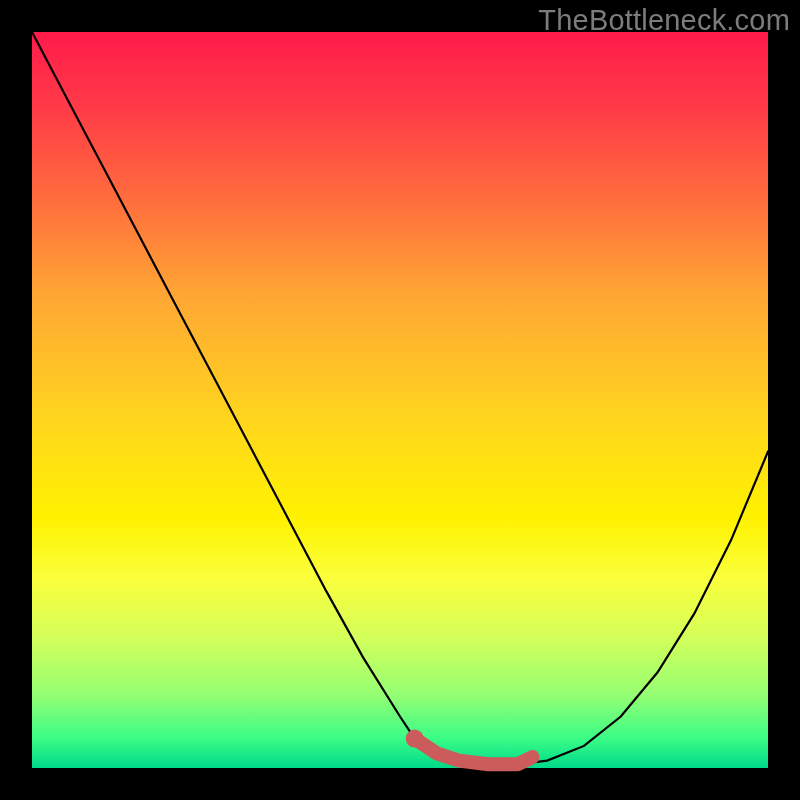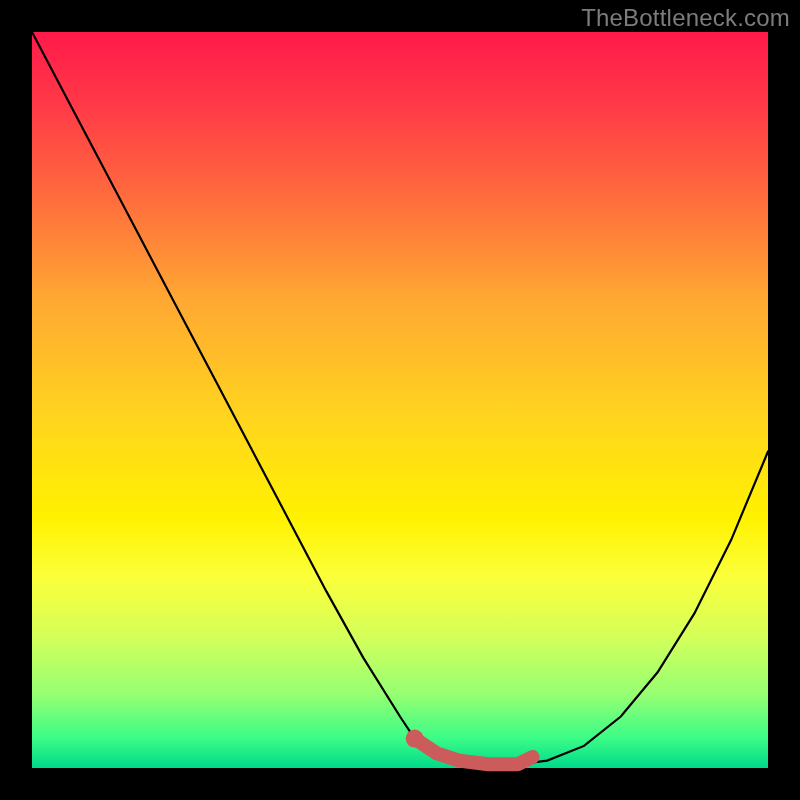--- a/index.html
+++ b/index.html
@@ -36,21 +36,21 @@
       #96ff73 90%,
       #3afc86 96%,
       #00d98a 100%
     );
   }
   .watermark {
     position: absolute;
     top: 4px;
     right: 10px;
     color: #7c7c7c;
-    font-size: 24px;
+    font-size: 29px;
     font-weight: 500;
     letter-spacing: 0.2px;
     user-select: none;
   }
   svg.lines {
     position: absolute;
     top: 32px;
     left: 32px;
     width: 736px;
     height: 736px;

